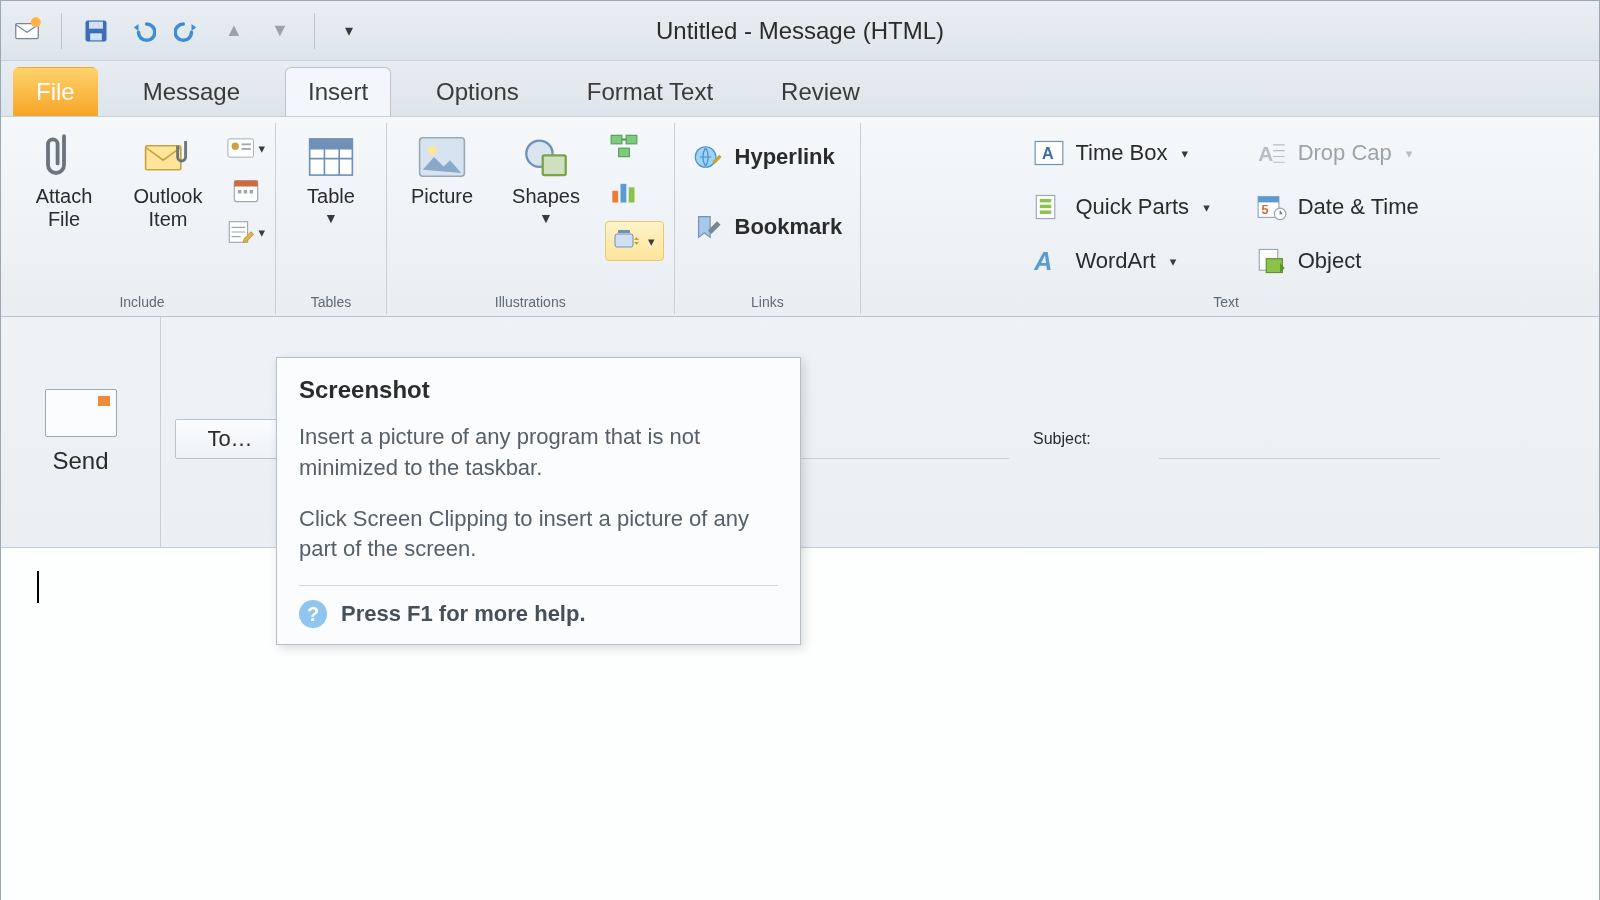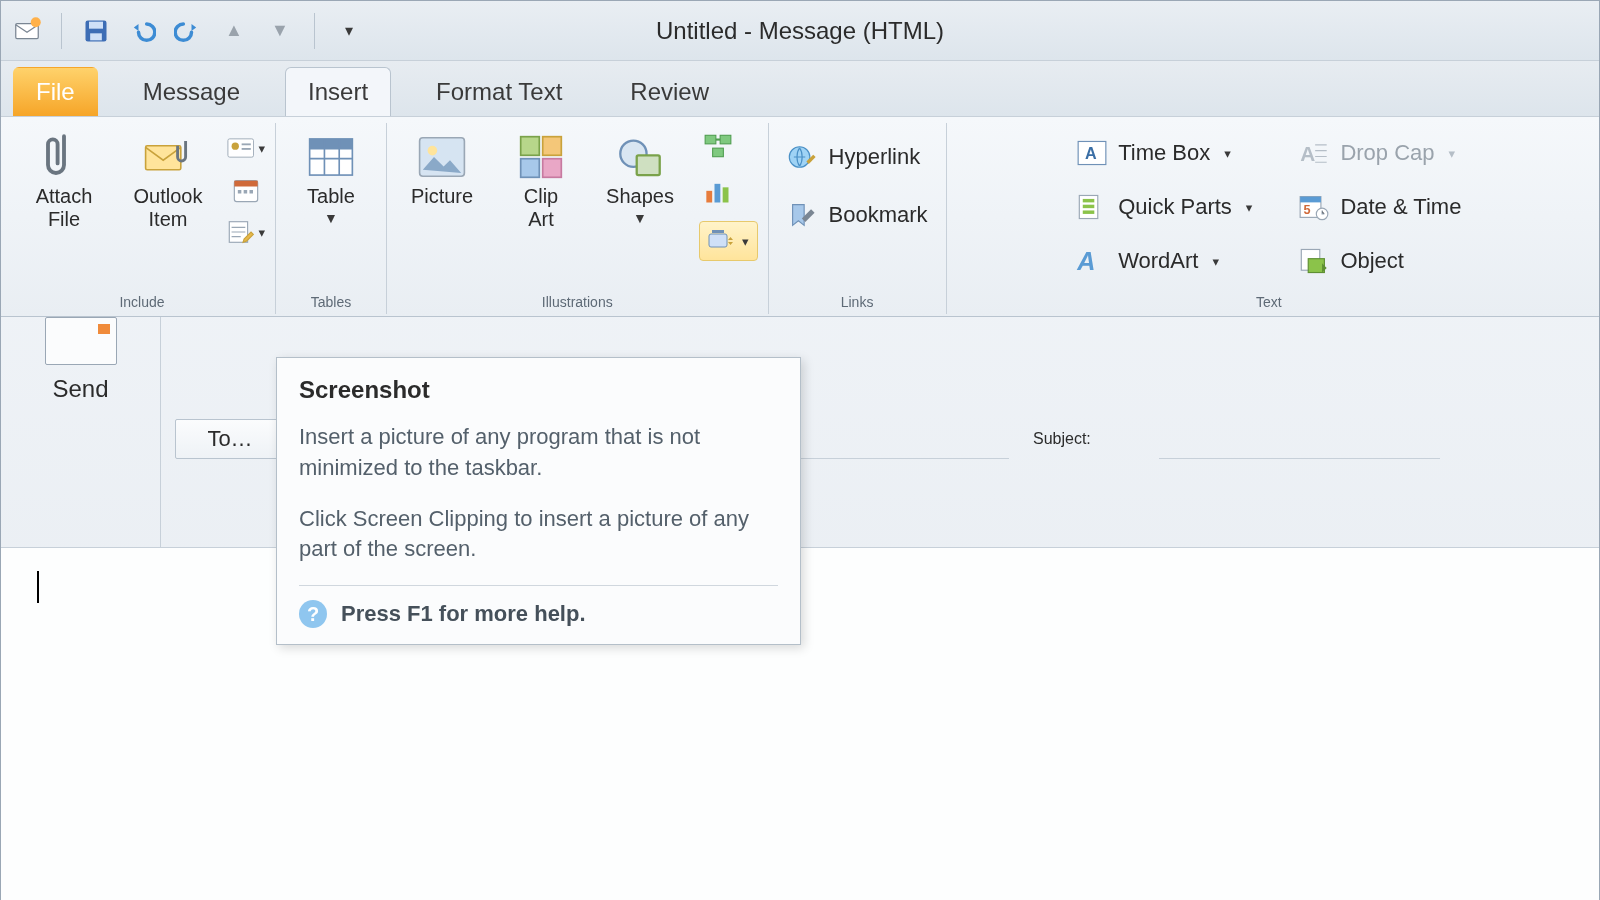--- a/index.html
+++ b/index.html
@@ -28,21 +28,21 @@
   .big-btn .arrow { font-size: 14px; color: #3a3a3a; margin-top: 2px; }
   .col-stack { display: flex; flex-direction: column; gap: 8px; padding-top: 4px; }
   .med-btn { display: flex; align-items: center; gap: 10px; font-size: 22px; color: #2b2b2b; cursor: pointer; padding: 4px 8px; white-space: nowrap; }
   .med-btn .ico { width: 32px; height: 32px; display: flex; align-items: center; justify-content: center; }
   .small-ico-btn { width: 38px; height: 34px; display: flex; align-items: center; justify-content: center; cursor: pointer; }
   .screenshot-chip { border: 1px solid #e7c96c; background: linear-gradient(#fff3c9,#ffe49b); border-radius: 4px; padding: 6px 8px; display: flex; align-items: center; gap: 4px; cursor: pointer; }
   .faded { color: #9aa3ac; }
   .chev { font-size: 13px; color: #3a3a3a; margin-left: 4px; }
   
   .compose { display: flex; align-items: stretch; height: 230px; }
-  .send-col { width: 160px; display: flex; flex-direction: column; align-items: center; border-right: 1px solid #c7d0d9; }
+  .send-col { width: 160px; display: flex; flex-direction: column; align-items: center; justify-content: center; border-right: 1px solid #c7d0d9; }
   .send-ico { width: 72px; height: 48px; border: 1px solid #9aa7b5; background: #fbfcfd; position: relative; border-radius: 2px; }
   .send-ico::after { content: ""; position: absolute; right: 6px; top: 6px; width: 12px; height: 10px; background: #f08b3b; }
   .send-lbl { font-size: 24px; color: #2b2b2b; margin-top: 10px; }
   .fields { flex: 1; display: flex; padding: 14px 0 0 14px; gap: 24px; }
   .field-row { display: flex; align-items: center; gap: 14px; }
   .addr-btn { border: 1px solid #b9c4cf; background: linear-gradient(#fbfcfd,#eef2f6); padding: 6px 22px; font-size: 22px; color: #2b2b2b; cursor: pointer; min-width:110px; text-align:center; border-radius:2px;}
   .addr-input { flex: 1; height: 40px; border: none; border-bottom: 1px solid #c7d0d9; background: transparent; font-size: 20px; padding: 0 8px; }
   .subj-label { font-size: 16px; color: #2b2b2b; width: 112px; }
   
   .body-area { border-top: 1px solid #c7d0d9; height: 360px; background: #fdfefe; padding: 22px 36px; font-size: 26px; color: #2b2b2b; }
@@ -100,20 +100,21 @@
           <span style="font-size:16px;color:#3a3a3a">▾</span>
         </div>
     </div>
     <div class="title-text">Untitled - Message (HTML)</div>
   </div>
 
   <div class="tabs">
     <div class="tab file">File</div>
     <div class="tab">Message</div>
     <div class="tab active">Insert</div>
+    <div class="tab">Options</div>
     <div class="tab">Format Text</div>
     <div class="tab">Review</div>
   </div>
 
   <div class="ribbon">
 
     <div class="group">
       <div class="group-body">
         <div class="big-btn">
           <div class="ico">
@@ -187,31 +188,20 @@
         <div class="big-btn">
           <div class="ico">
             <svg width="48" height="44" viewBox="0 0 30 26">
                 <rect x="1" y="1" width="28" height="24" rx="2" fill="#d6e4f2" stroke="#9aa7b5"></rect>
                 <circle cx="9" cy="9" r="3" fill="#ffe49b"></circle>
                 <path d="M3 21l7-8 6 6 4-4 7 8z" fill="#8aa9c8"></path>
               </svg>
           </div>
           <div class="lbl">Picture</div>
         </div>
-        <div class="big-btn" style="width:80px">
-          <div class="ico">
-            <svg width="44" height="44" viewBox="0 0 26 26">
-                <rect x="1" y="1" width="11" height="11" fill="#b7d68a" stroke="#7aa24a"></rect>
-                <rect x="14" y="1" width="11" height="11" fill="#f4c779" stroke="#c9a23b"></rect>
-                <rect x="1" y="14" width="11" height="11" fill="#a7c8ea" stroke="#6f91b7"></rect>
-                <rect x="14" y="14" width="11" height="11" fill="#e9a7c6" stroke="#c77aa0"></rect>
-              </svg>
-          </div>
-          <div class="lbl">Clip<br>Art</div>
-        </div>
         <div class="big-btn">
           <div class="ico">
             <svg width="46" height="44" viewBox="0 0 28 26">
                 <ellipse cx="10" cy="11" rx="8" ry="8" fill="#d9e6f2" stroke="#6f91b7" stroke-width="1.4"></ellipse>
                 <rect x="12" y="12" width="14" height="12" rx="1" fill="#cfe0c1" stroke="#7aa24a" stroke-width="1.4"></rect>
               </svg>
           </div>
           <div class="lbl">Shapes</div>
           <div class="arrow">▼</div>
         </div>
@@ -241,21 +231,21 @@
             </span>
             <span class="chev">▾</span>
           </div>
         </div>
       </div>
       <div class="group-label">Illustrations</div>
     </div>
 
     <div class="group">
       <div class="group-body">
-        <div class="col-stack" style="padding-top:10px; gap:18px;">
+        <div class="col-stack" style="padding-top:10px; gap:30px;font-weight:bold;">
           <div class="med-btn">
             <span class="ico">
               <svg width="32" height="30" viewBox="0 0 28 26">
                   <circle cx="11" cy="13" r="9" fill="#9fd3f5" stroke="#4a90c6"></circle>
                   <path d="M6 13h10M11 5c3 4 3 12 0 16M11 5c-3 4-3 12 0 16" stroke="#4a90c6" fill="none"></path>
                   <path d="M18 18l6-6" stroke="#c9a23b" stroke-width="3"></path>
                 </svg>
             </span>
             <span>Hyperlink</span>
           </div>

